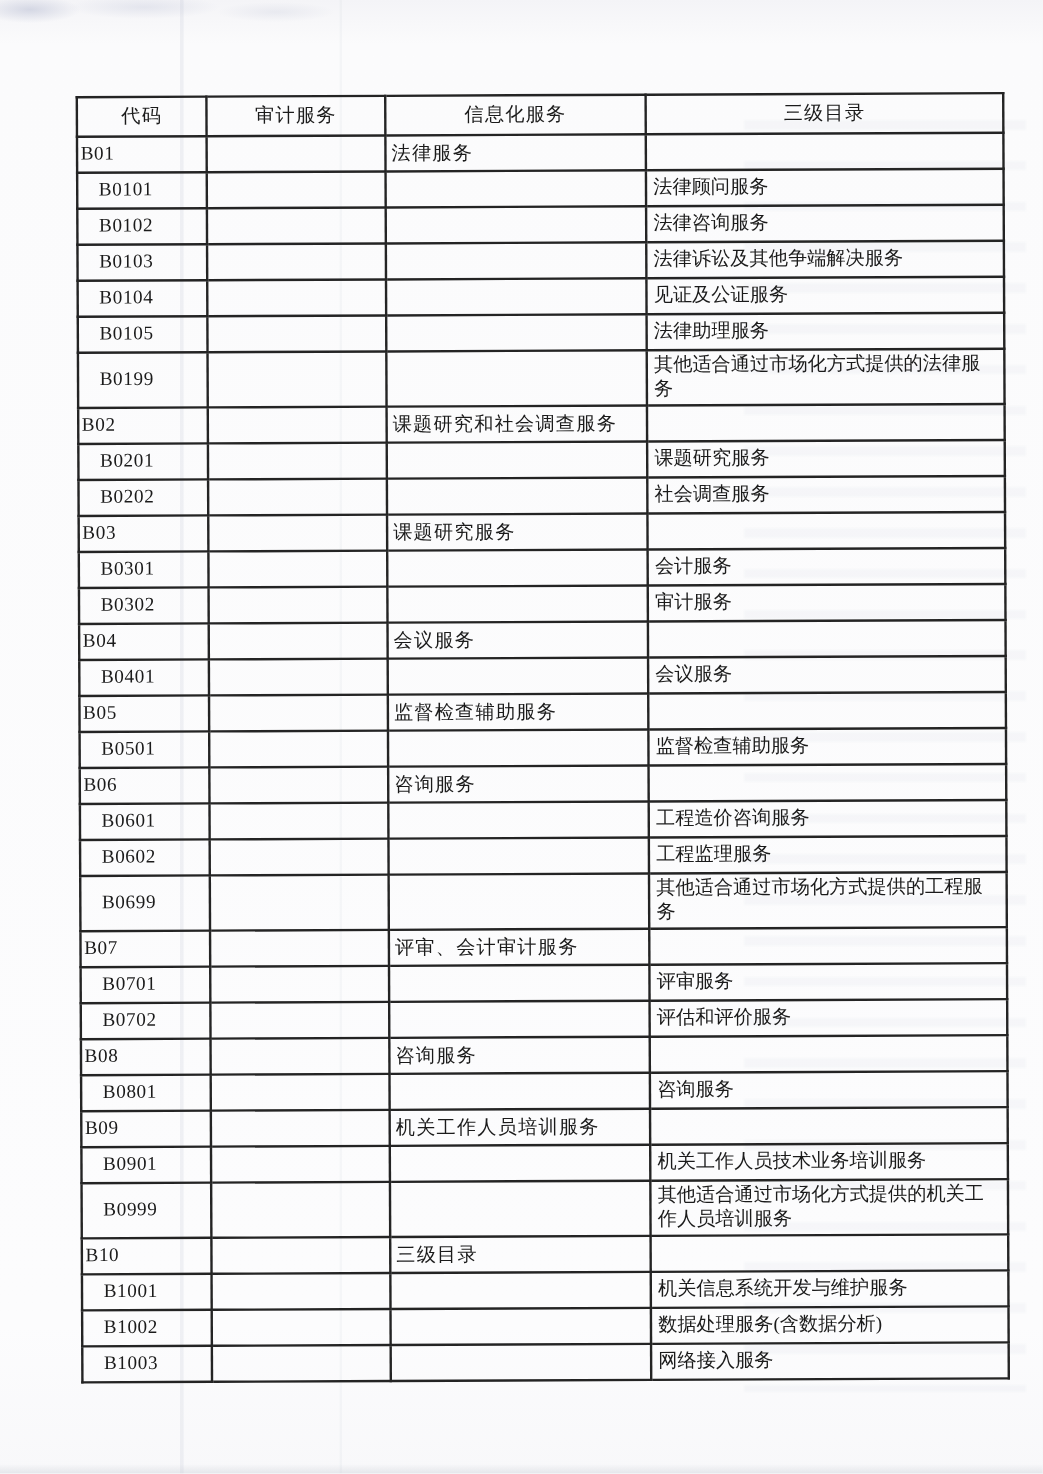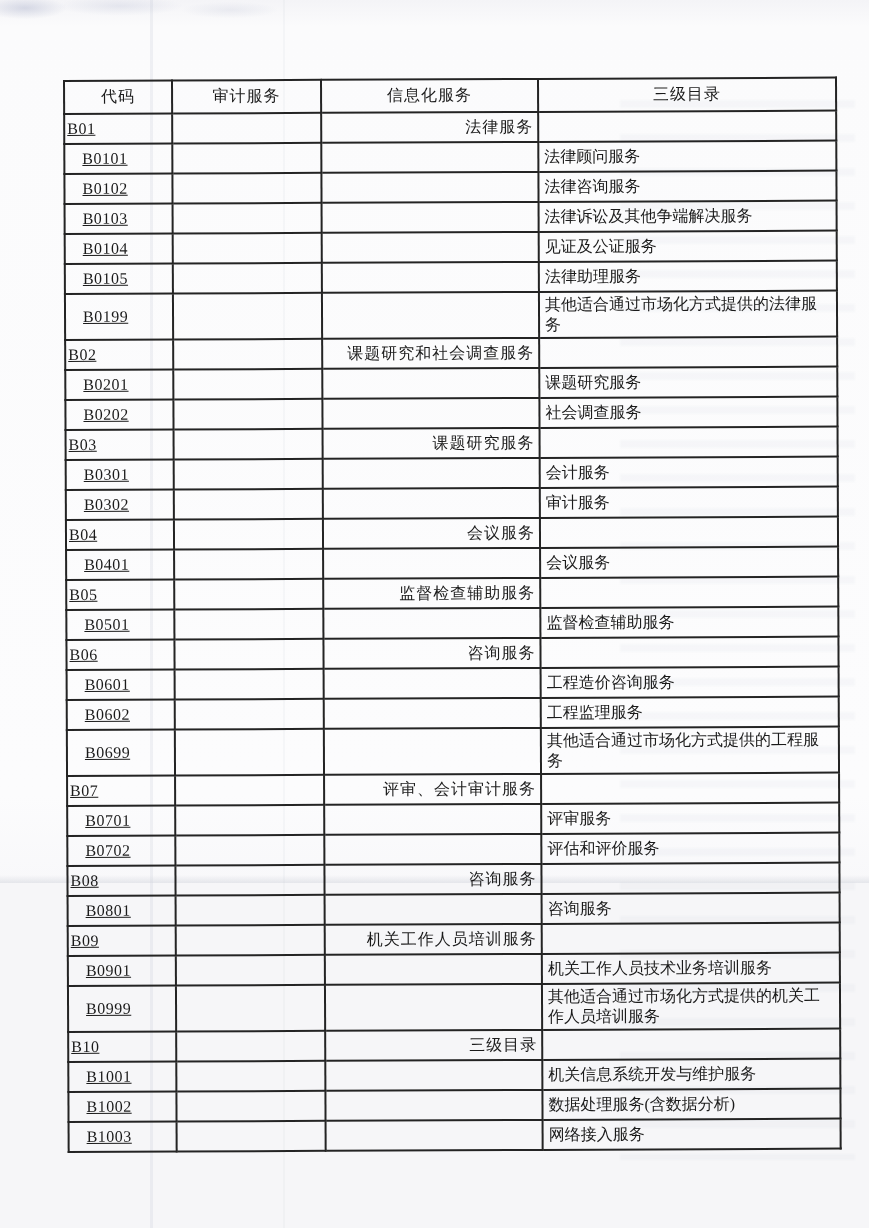--- a/index.html
+++ b/index.html
@@ -11,21 +11,21 @@
     height: 1228px;
     background: #f6f6f8;
     font-family: "Liberation Serif", "DejaVu Serif", serif;
     overflow: hidden;
     position: relative;
   }
   .page {
     position: absolute;
     left: 0; top: 0;
     width: 869px;
-    height: 883px;
+    height: 1228px;
     background: linear-gradient(180deg, #f4f4f7 0%, #fbfbfc 3%, #fcfcfd 90%, #f8f8fa 100%);
   }
   
   .smudge-topleft {
     position: absolute; left: 0; top: 0; width: 300px; height: 40px;
     background:
       radial-gradient(ellipse 60px 16px at 25px 8px,  rgba(150,158,190,0.35), rgba(150,158,190,0) 70%),
       radial-gradient(ellipse 90px 14px at 120px 6px, rgba(165,172,200,0.22), rgba(165,172,200,0) 70%),
       radial-gradient(ellipse 70px 12px at 230px 10px, rgba(170,176,200,0.18), rgba(170,176,200,0) 70%);
   }
@@ -79,24 +79,23 @@
     text-align: center;
     letter-spacing: 1px;
   }
   .catalog tbody tr { height: 30px; }
   .catalog tbody tr.tall { height: 44px; }
   td.col-code {
     font-family: "Liberation Serif", "DejaVu Serif", serif;
     padding-left: 2px;
     letter-spacing: 0.5px;
     white-space: nowrap;
-    text-decoration: underline;
   }
   td.col-code.indent { padding-left: 17px; }
-  td.col-l2 { text-align: right; letter-spacing: 1px; }
+  td.col-l2 { text-align: left; letter-spacing: 1px; }
   td.col-l3 {
     text-align: left;
     padding-left: 5px;
     padding-right: 8px;
     line-height: 1.25;
   }
 </style>
 </head>
 <body>
 

